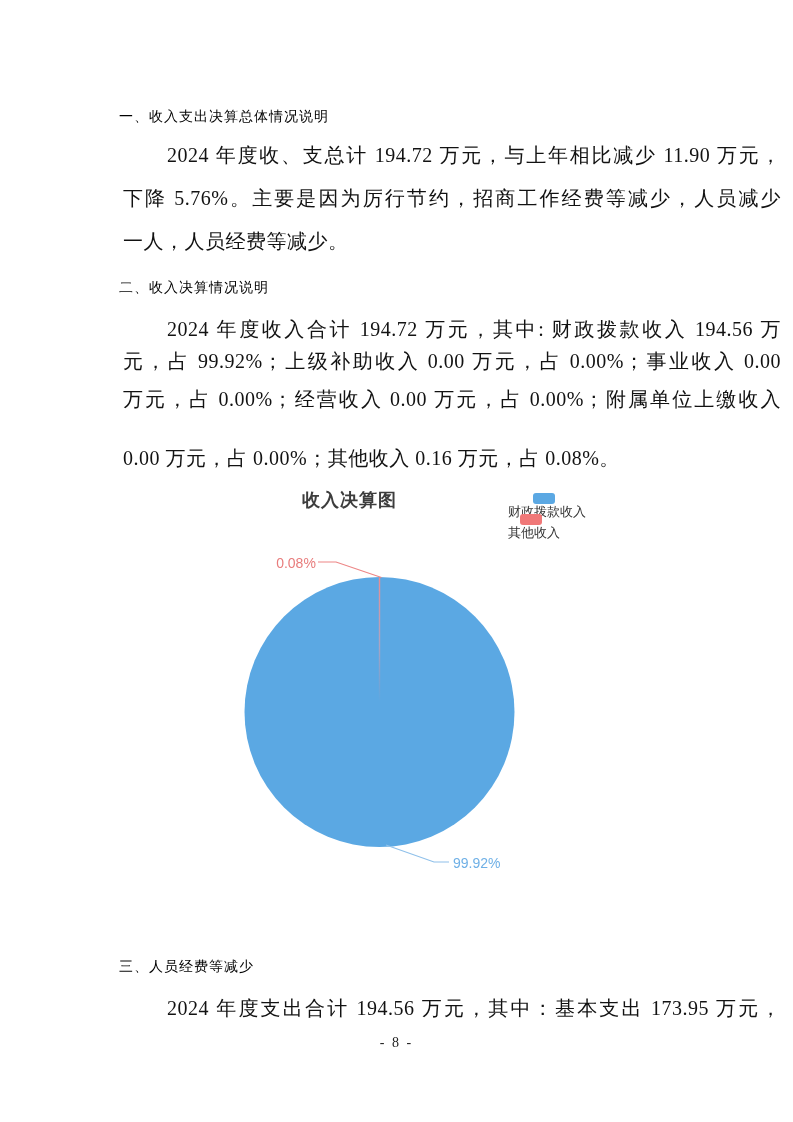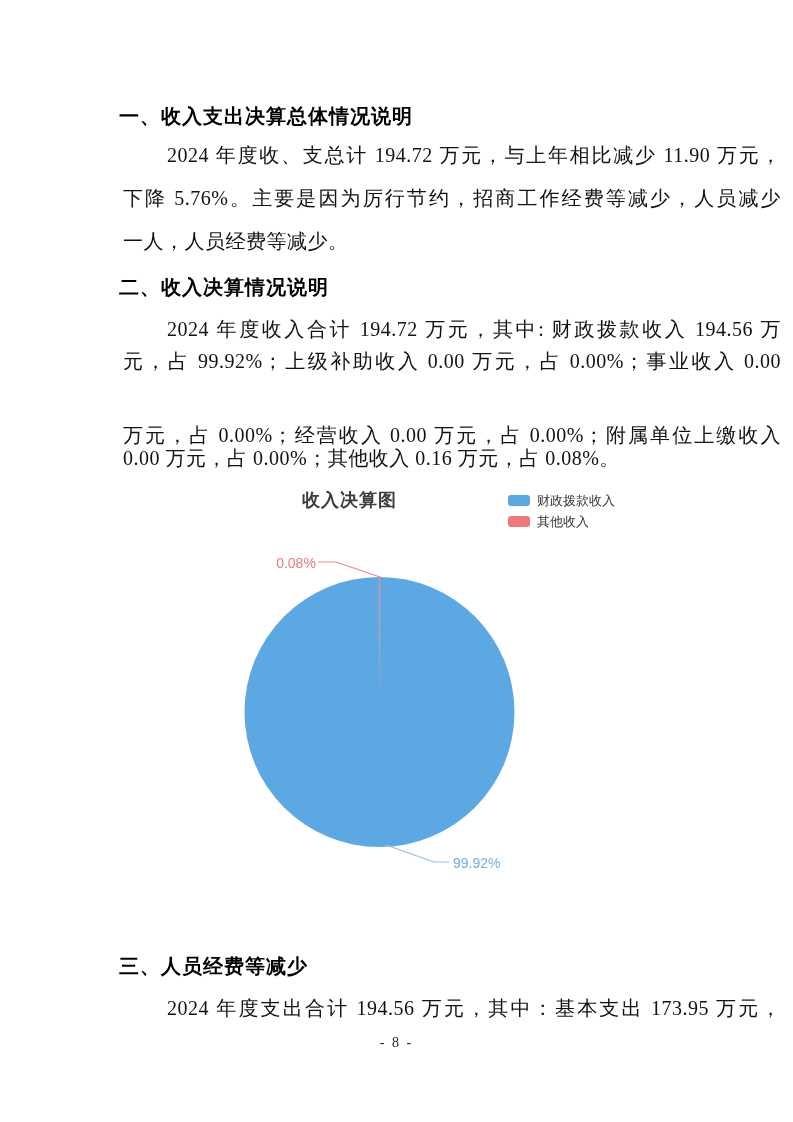--- a/index.html
+++ b/index.html
@@ -9,22 +9,22 @@
     height: 1122px;
     margin: 0 auto;
     background: #ffffff;
     overflow: hidden;
     font-family: "Liberation Serif", "DejaVu Serif", serif;
     color: #121212;
   }
   .t { position: absolute; left: 75px; width: 658px; }
   .heading {
     font-family: "Liberation Sans", "DejaVu Sans", sans-serif;
-    font-weight: bold;
-    font-size: 20px;
+    font-weight: normal;
+    font-size: 14px;
     line-height: 30px;
     color: #000000;
     text-indent: 44px;
     letter-spacing: 1px;
     margin: 0;
   }
   .line {
     font-size: 20px;
     line-height: 30px;
     letter-spacing: 0.5px;
@@ -39,21 +39,21 @@
     position: absolute;
     left: 302px; top: 489px; width: 160px;
     text-align: left;
     font-family: "Liberation Sans", "DejaVu Sans", sans-serif;
     font-weight: bold;
     font-size: 18px;
     line-height: 22px;
     color: #3d3d3d;
     letter-spacing: 1px;
   }
-  .legend { position: absolute; left: 508px; display: flex; align-items: center; }
+  .legend { position: absolute; left: 508px; display: flex; align-items: center; flex-direction: column; }
   .legend-1 { top: 493px; }
   .legend-2 { top: 514px; }
   .legend svg { display: block; margin-right: 7px; }
   .legend-label {
     font-family: "Liberation Sans", "DejaVu Sans", sans-serif;
     font-size: 13px;
     line-height: 15px;
     color: #333333;
   }
   .pie-svg { position: absolute; left: 230px; top: 480px; }
@@ -77,21 +77,21 @@
 <div class="page">
 
   <h2 class="t heading" style="top:101px">一、收入支出决算总体情况说明</h2>
   <div class="t line full indent" style="top:140px">2024 年度收、支总计 194.72 万元，与上年相比减少 11.90 万元，</div>
   <div class="t line full" style="top:183px">下降 5.76%。主要是因为厉行节约，招商工作经费等减少，人员减少</div>
   <div class="t line last" style="top:226px">一人，人员经费等减少。</div>
 
   <h2 class="t heading" style="top:272px">二、收入决算情况说明</h2>
   <div class="t line full indent" style="top:314px">2024 年度收入合计 194.72 万元，其中: 财政拨款收入 194.56 万</div>
   <div class="t line full" style="top:346px">元，占 99.92%；上级补助收入 0.00 万元，占 0.00%；事业收入 0.00</div>
-  <div class="t line full" style="top:420px">万元，占 0.00%；经营收入 0.00 万元，占 0.00%；附属单位上缴收入</div>
+  <div class="t line full" style="top:384px">万元，占 0.00%；经营收入 0.00 万元，占 0.00%；附属单位上缴收入</div>
   <div class="t line last" style="top:443px">0.00 万元，占 0.00%；其他收入 0.16 万元，占 0.08%。</div>
 
   <div class="chart-title">收入决算图</div>
 
   <div class="legend legend-1">
     <svg width="22" height="11">
       <rect x="0" y="0" width="22" height="11" rx="3" fill="#5BA8E3"></rect>
     </svg>
     <span class="legend-label">财政拨款收入</span>
   </div>

